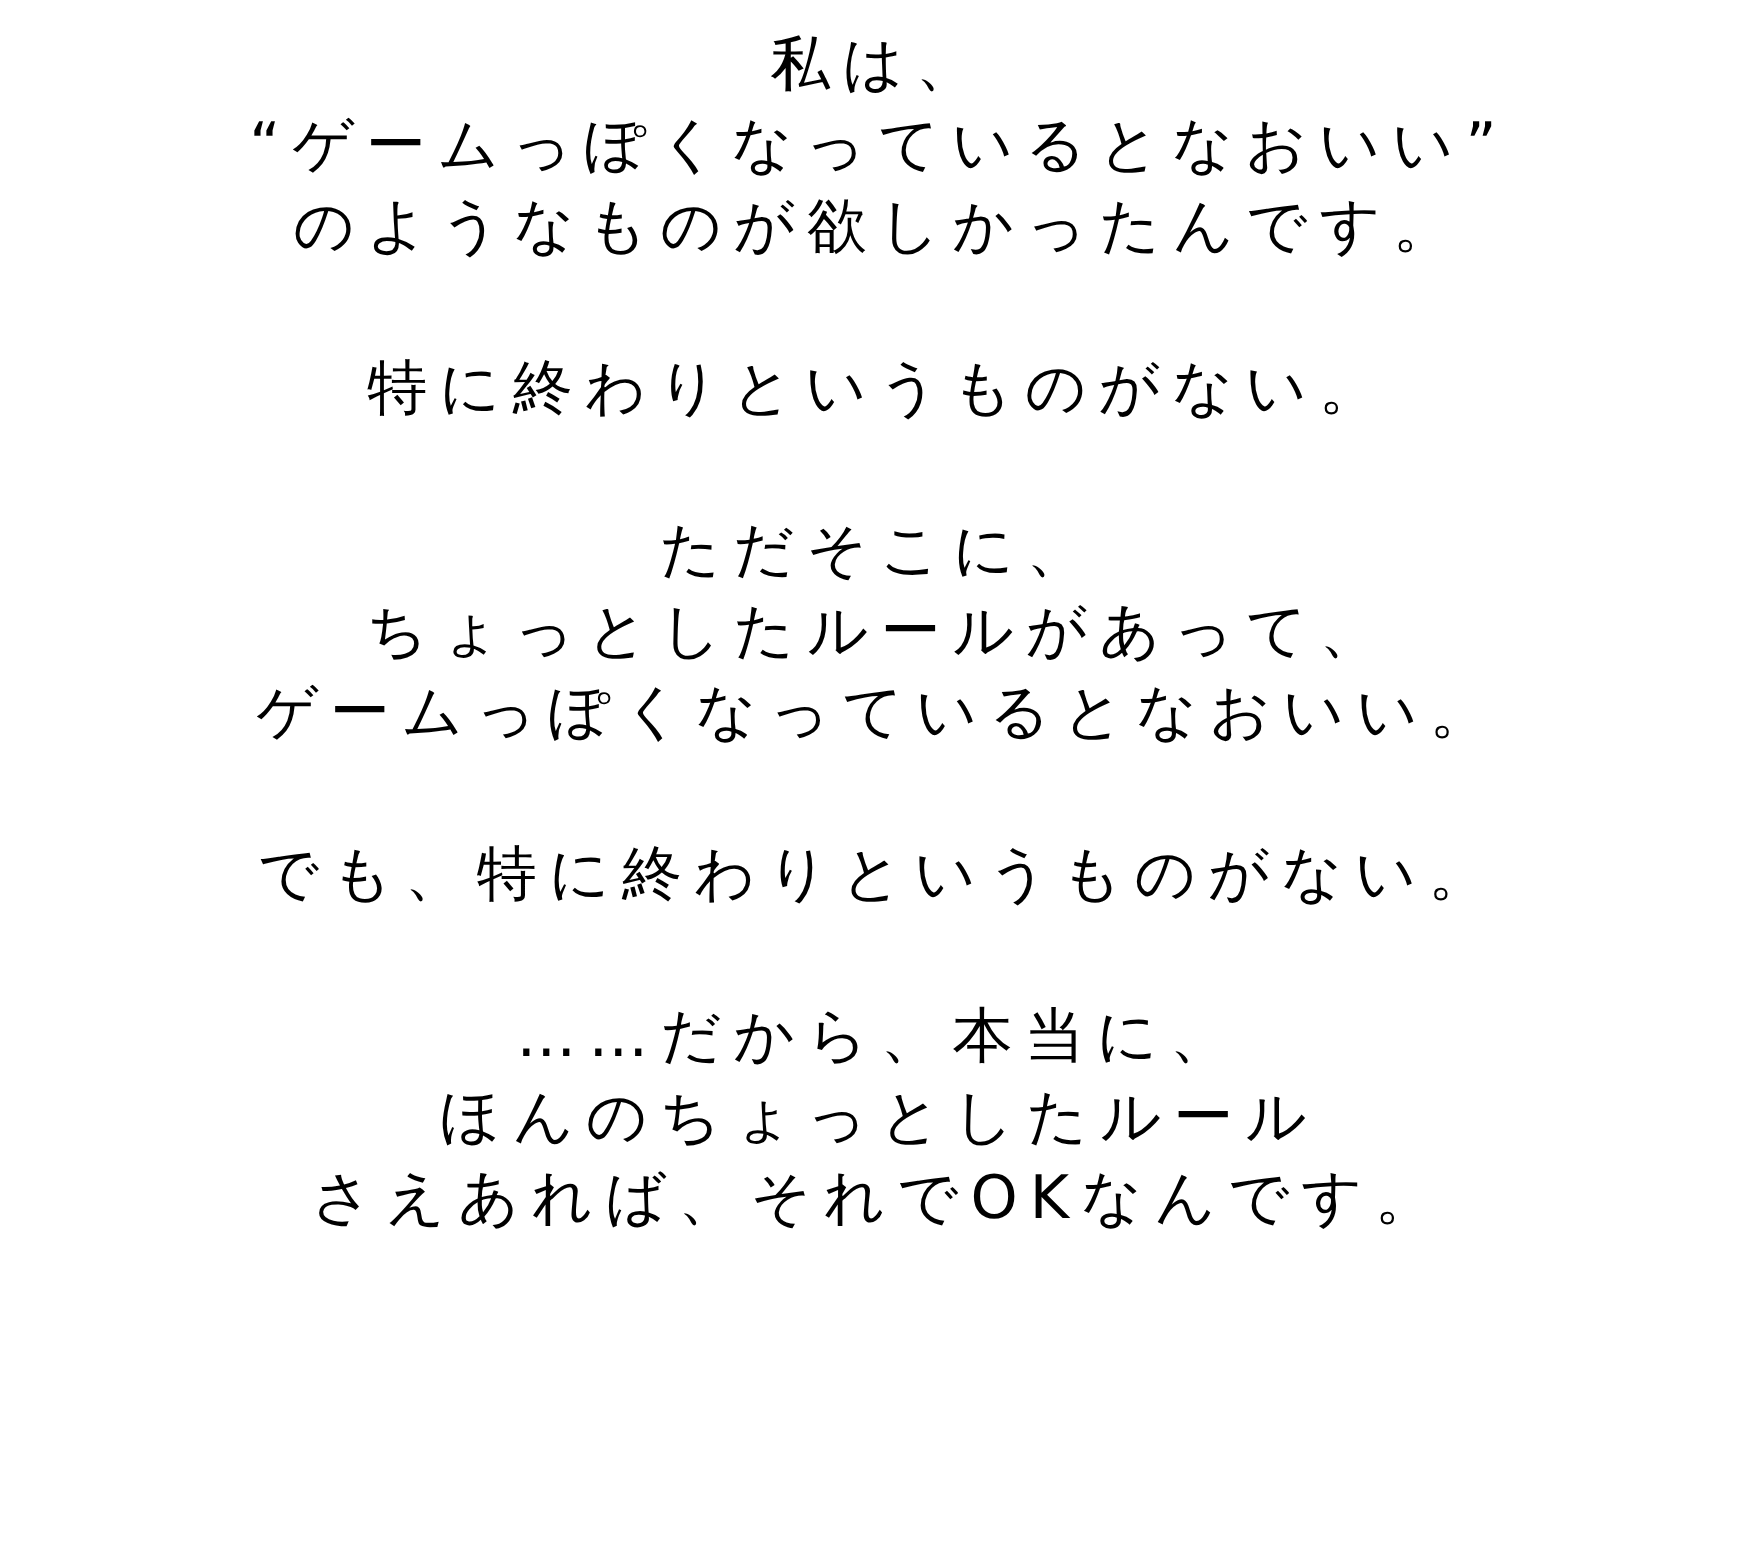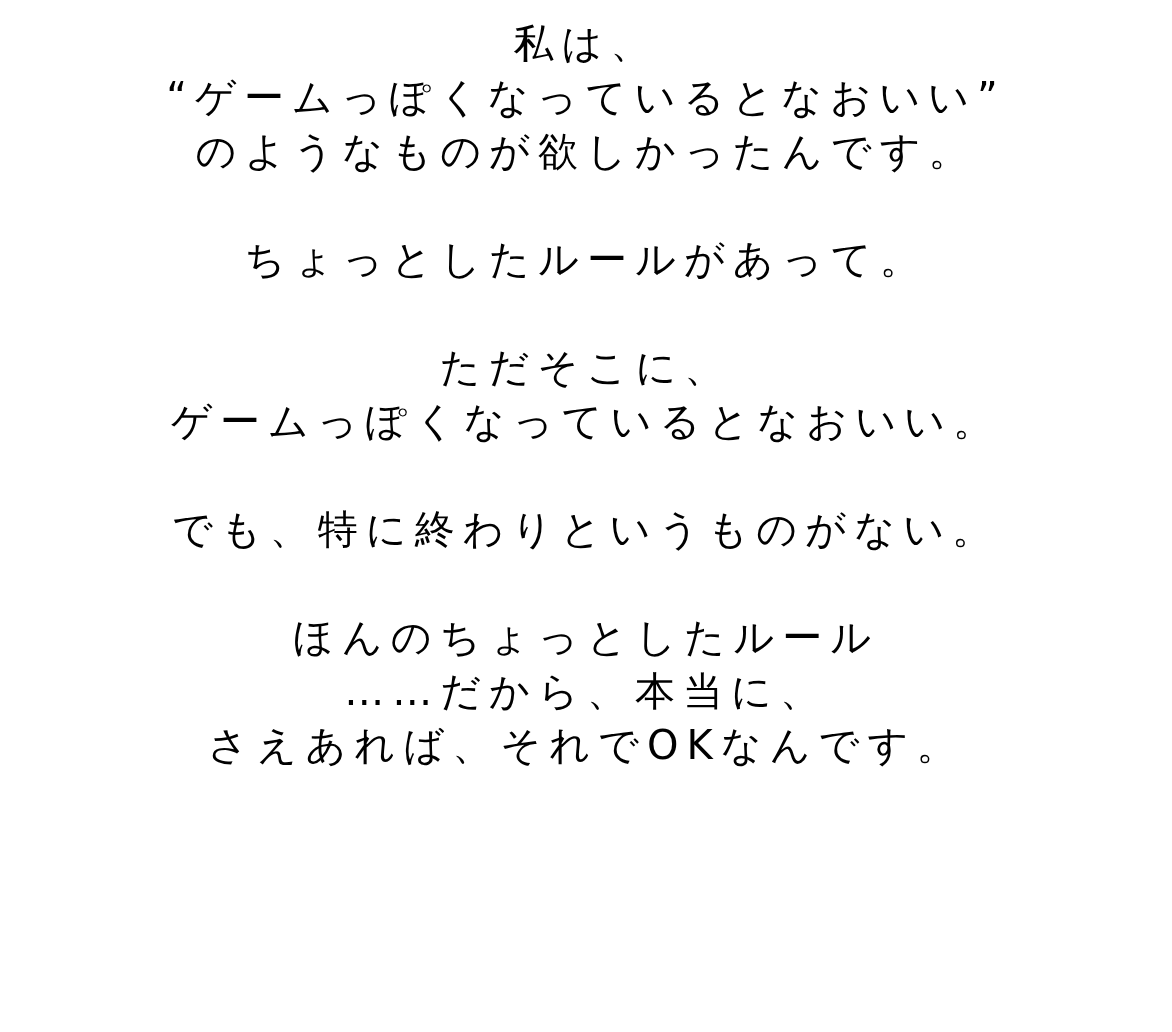--- a/index.html
+++ b/index.html
@@ -42,32 +42,33 @@
 
 <div class="page">
 
   <div class="para">
     <span class="line">私は、</span>
     <span class="line">“ゲームっぽくなっているとなおいい”</span>
     <span class="line">のようなものが欲しかったんです。</span>
   </div>
 
   <div class="para">
-    <span class="line">ちょっとしたルールがあって。</span>
+    <span class="line">特に終わりというものがない。</span>
   </div>
 
 
   <div class="para">
     <span class="line">ただそこに、</span>
+    <span class="line">ちょっとしたルールがあって、</span>
     <span class="line">ゲームっぽくなっているとなおいい。</span>
   </div>
 
   <div class="para">
     <span class="line">でも、特に終わりというものがない。</span>
   </div>
 
   <div class="para">
+    <span class="line">……だから、本当に、</span>
     <span class="line">ほんのちょっとしたルール</span>
-    <span class="line">……だから、本当に、</span>
     <span class="line">さえあれば、それでOKなんです。</span>
   </div>
 
 </div>
 
 </body></html>

